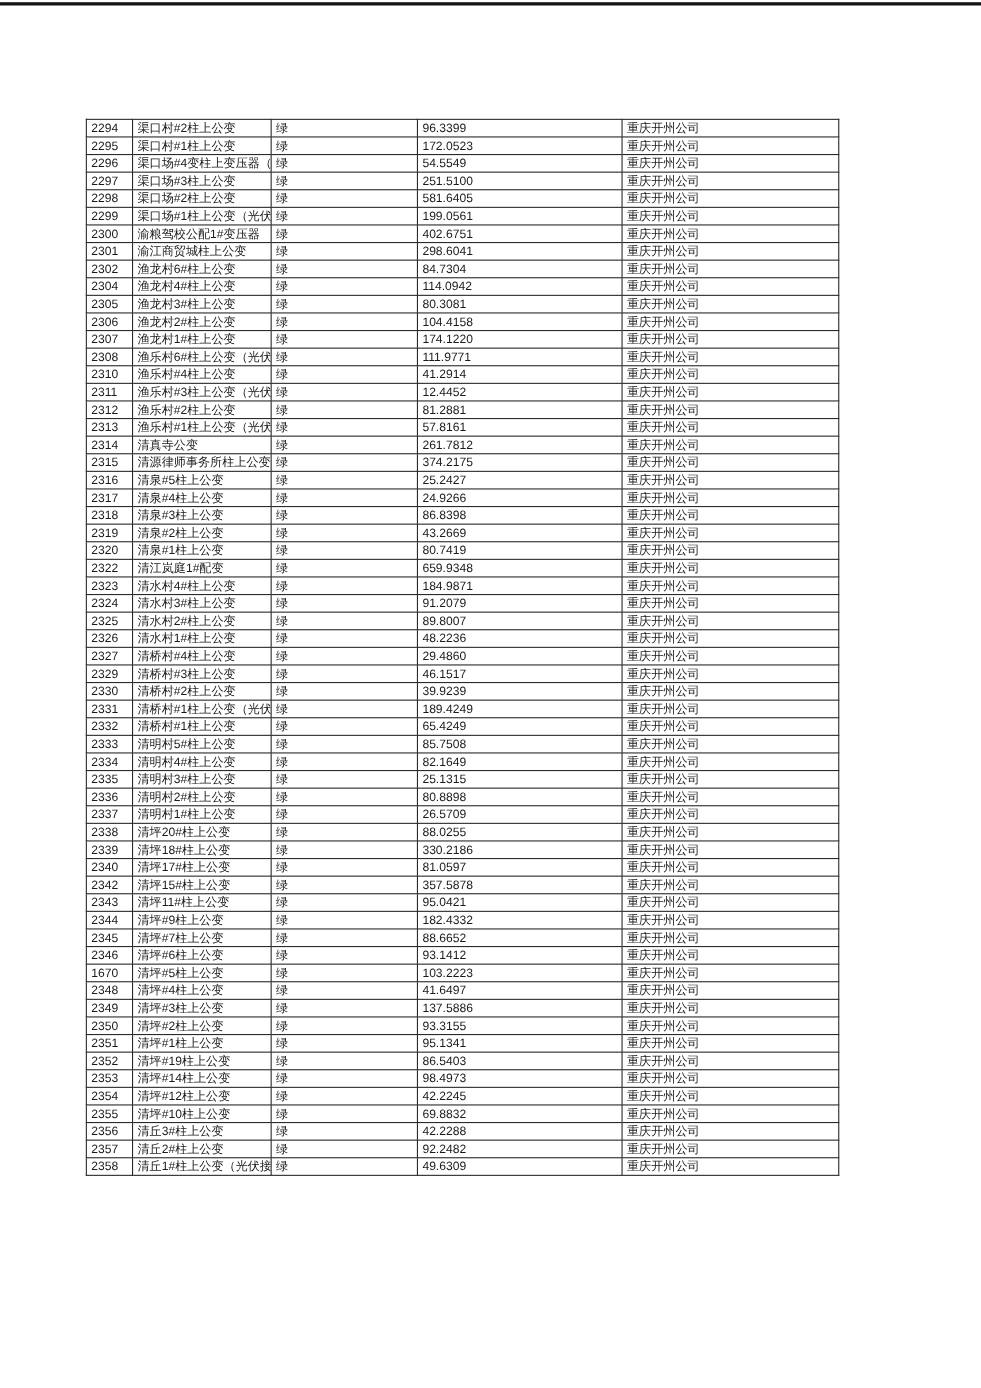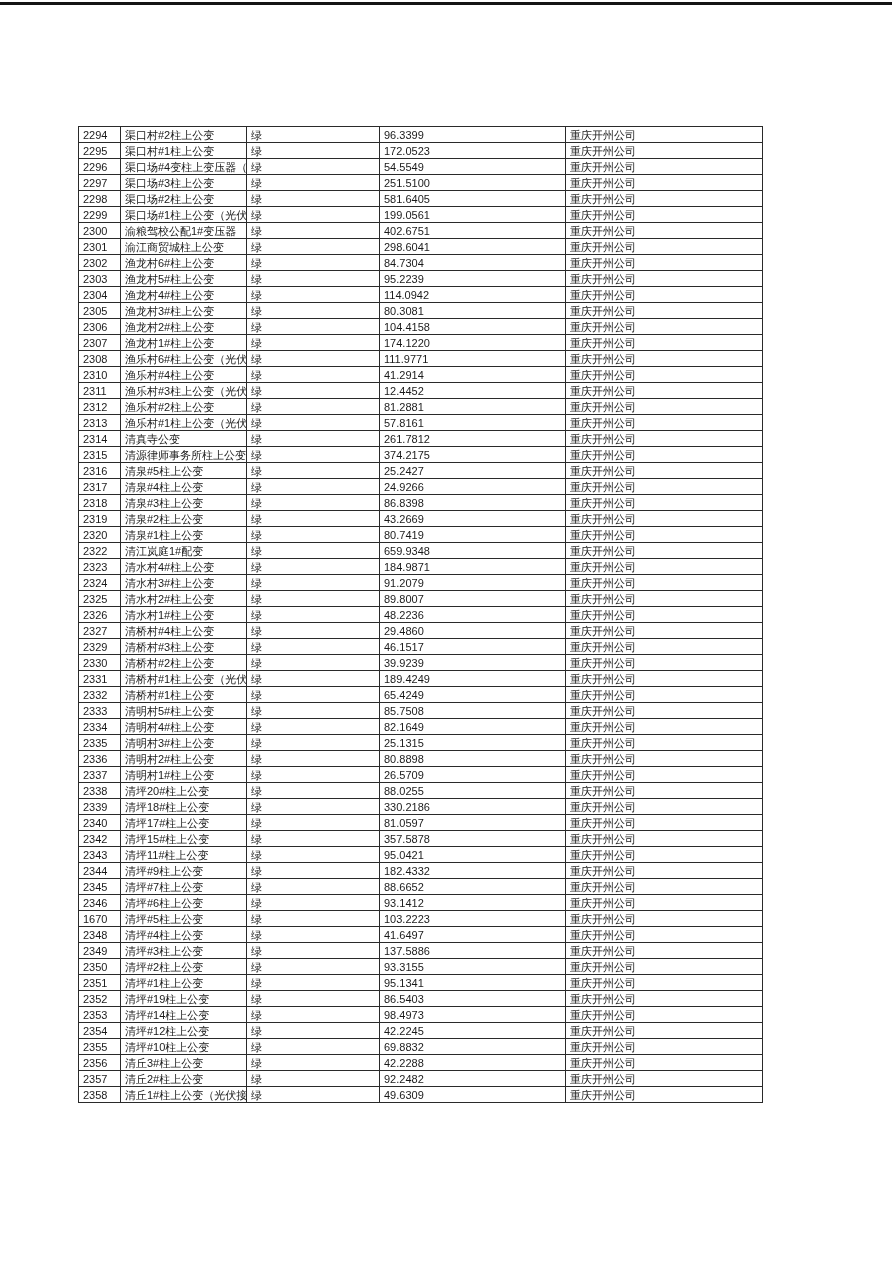--- a/index.html
+++ b/index.html
@@ -16,21 +16,21 @@
     position: absolute;
     top: 2px;
     left: 0;
     width: 892px;
     height: 3px;
     background: #141414;
   }
   table.data-table {
     position: absolute;
     left: 78px;
-    top: 126px;
+    top: 108px;
     width: 649px;
     border-collapse: collapse;
     table-layout: fixed;
   }
   table.data-table tr { height: 16px; }
   table.data-table td {
     border: 1px solid #2a2a2a;
     padding: 0 2px 0 4px;
     font-size: 11px;
     line-height: 14px;
@@ -113,27 +113,20 @@
         <td class="c-company">重庆开州公司</td>
       </tr>
       <tr>
         <td class="c-idx">2302</td>
         <td class="c-name">渔龙村6#柱上公变</td>
         <td class="c-status">绿</td>
         <td class="c-value">84.7304</td>
         <td class="c-company">重庆开州公司</td>
       </tr>
       <tr>
-        <td class="c-idx">2303</td>
-        <td class="c-name">渔龙村5#柱上公变</td>
-        <td class="c-status">绿</td>
-        <td class="c-value">95.2239</td>
-        <td class="c-company">重庆开州公司</td>
-      </tr>
-      <tr>
         <td class="c-idx">2304</td>
         <td class="c-name">渔龙村4#柱上公变</td>
         <td class="c-status">绿</td>
         <td class="c-value">114.0942</td>
         <td class="c-company">重庆开州公司</td>
       </tr>
       <tr>
         <td class="c-idx">2305</td>
         <td class="c-name">渔龙村3#柱上公变</td>
         <td class="c-status">绿</td>

